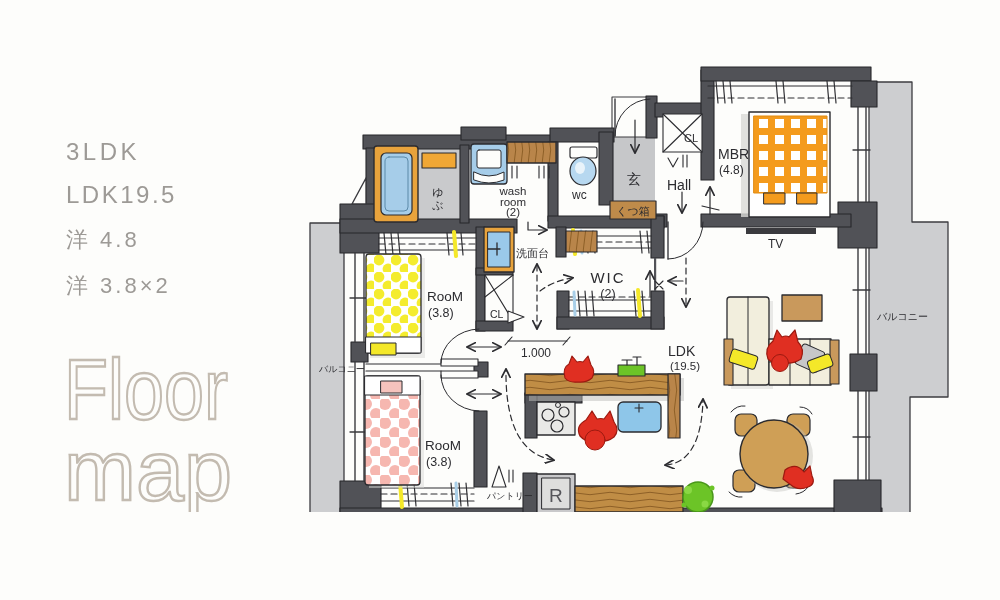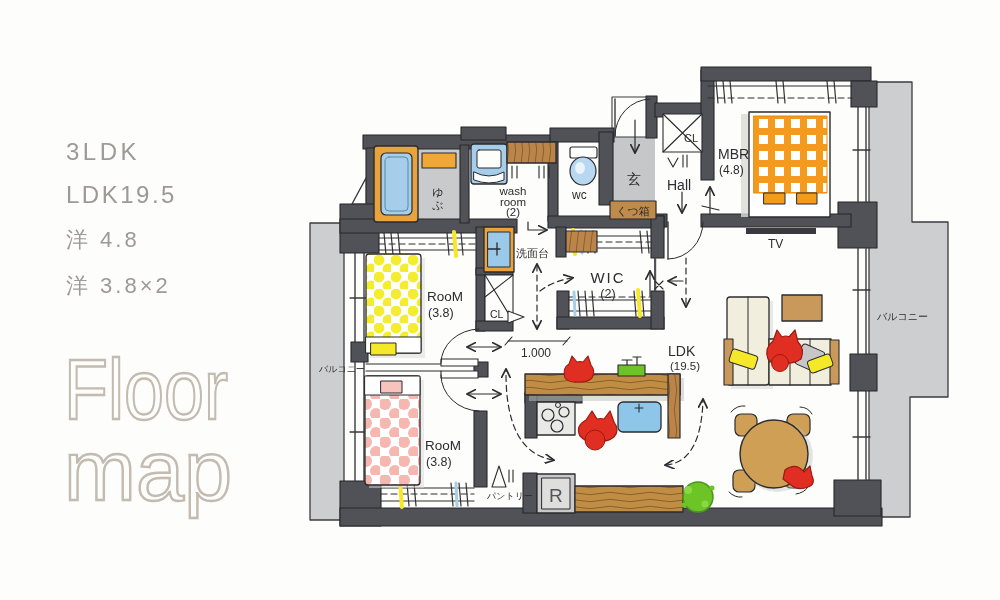--- a/index.html
+++ b/index.html
@@ -1,16 +1,16 @@
 <!DOCTYPE html>
 <html><head>
 <meta charset="utf-8">
 <style>
 html,body{margin:0;padding:0;background:#fdfdfb;}
-#stage{position:relative;width:1000px;height:600px;background:#fdfdfb;overflow:hidden;
+#stage{position:relative;width:1000px;height:512px;background:#fdfdfb;overflow:hidden;
  font-family:"Liberation Sans",sans-serif;}
 svg text{font-family:"Liberation Sans",sans-serif;}
 </style>
 </head>
 <body>
 <div id="stage">
 <svg width="1000" height="600" viewBox="0 0 1000 600">
 <defs>
 <pattern id="ydots" width="17" height="17" patternUnits="userSpaceOnUse">
   <rect width="17" height="17" fill="#ffffff"></rect>

